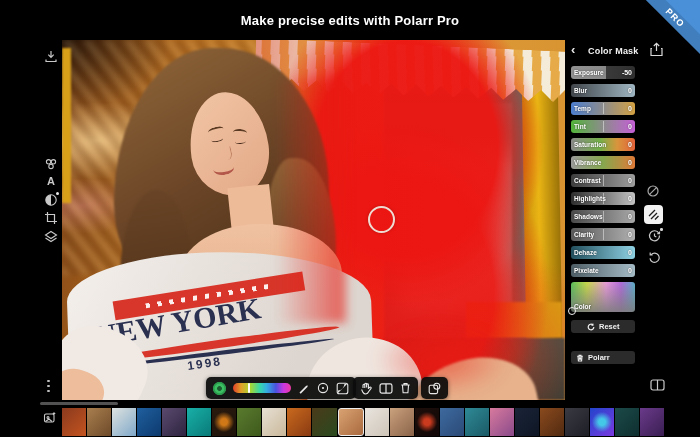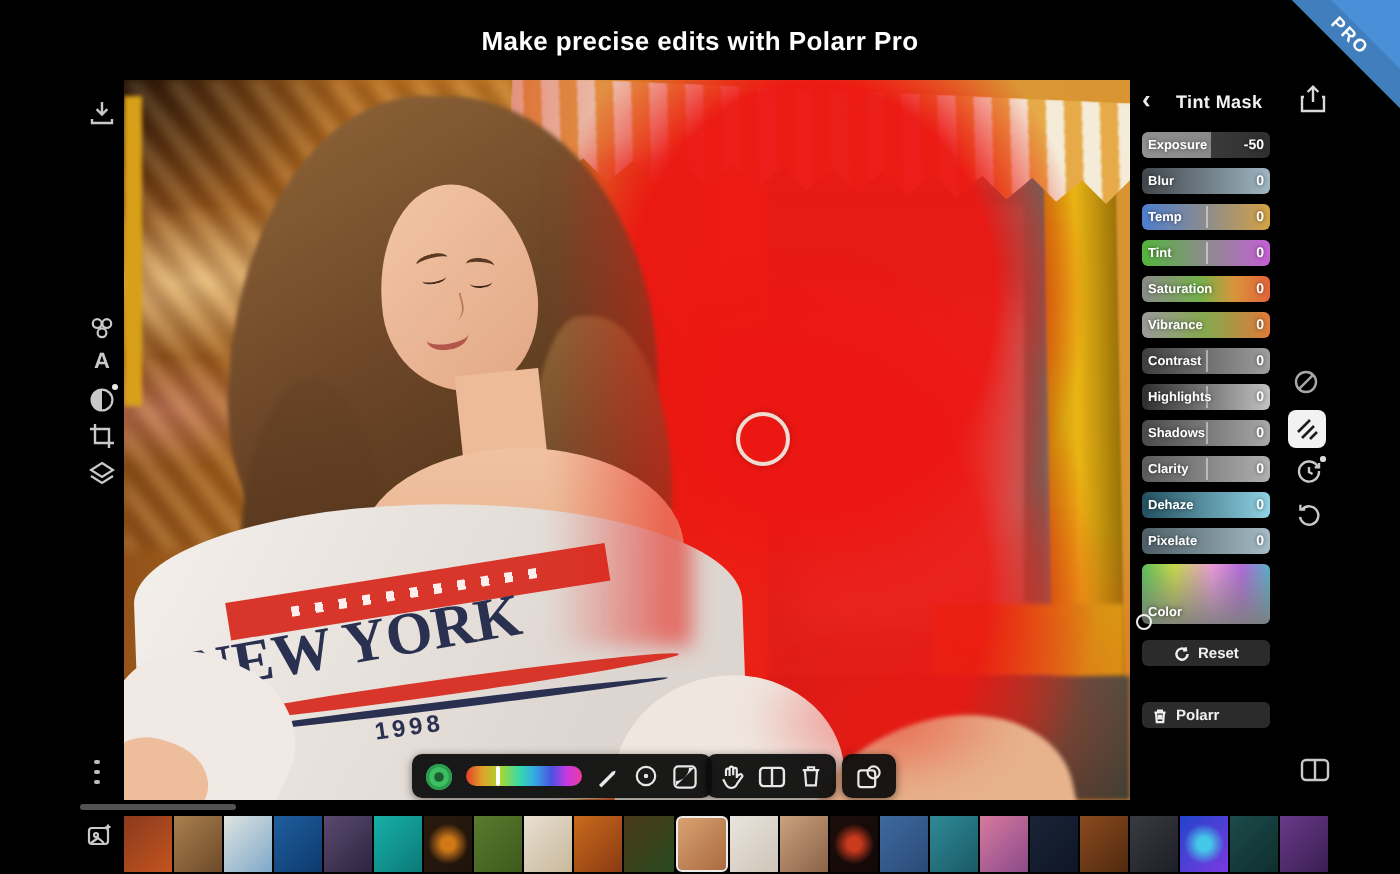--- a/index.html
+++ b/index.html
@@ -226,21 +226,21 @@
     <div class="abs c-sleeve-right"></div>
     <div class="abs c-shoulder2"></div>
     <div class="abs c-armL"></div>
     <div class="abs c-handL"></div>
     <div class="abs c-hairred"></div>
     <div class="abs c-redtint2"></div>
     <div id="brush-cursor" class="abs"></div>
   </div>
 
   <div id="rp-back" class="abs">‹</div>
-  <div id="rp-title" class="abs">Tint Mask</div>
+  <div id="rp-title" class="abs">Color Mask</div>
   <svg id="rp-share" class="abs ico" width="15" height="15" viewBox="0 0 15 15" fill="none" stroke="currentColor" stroke-width="1.2">
       <path d="M7.5 9V1.5M4.8 4 7.5 1.3 10.2 4M3 6.5H2v7h11v-7h-1"></path>
     </svg>
 
   <div id="slider-stack" class="abs">
 
     <div class="slider" style="background: linear-gradient(90deg, rgb(145, 145, 145) 0%, rgb(137, 137, 137) 54%, rgb(58, 58, 58) 54%, rgb(47, 47, 47) 100%);">
         <span class="lbl">Exposure</span>
         <span class="val">-50</span>
       </div>

